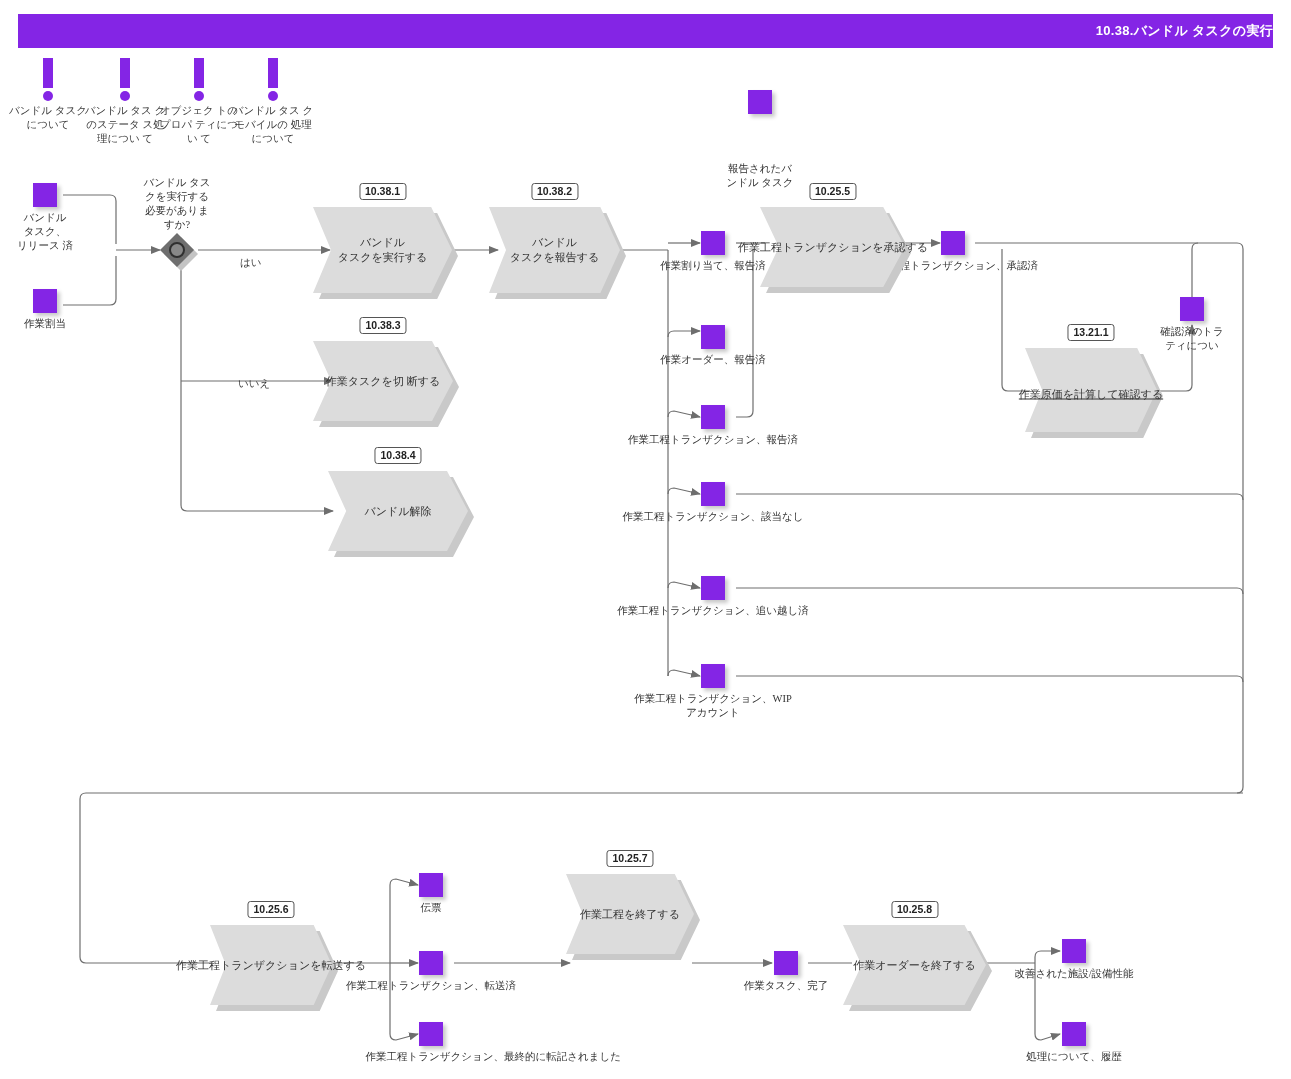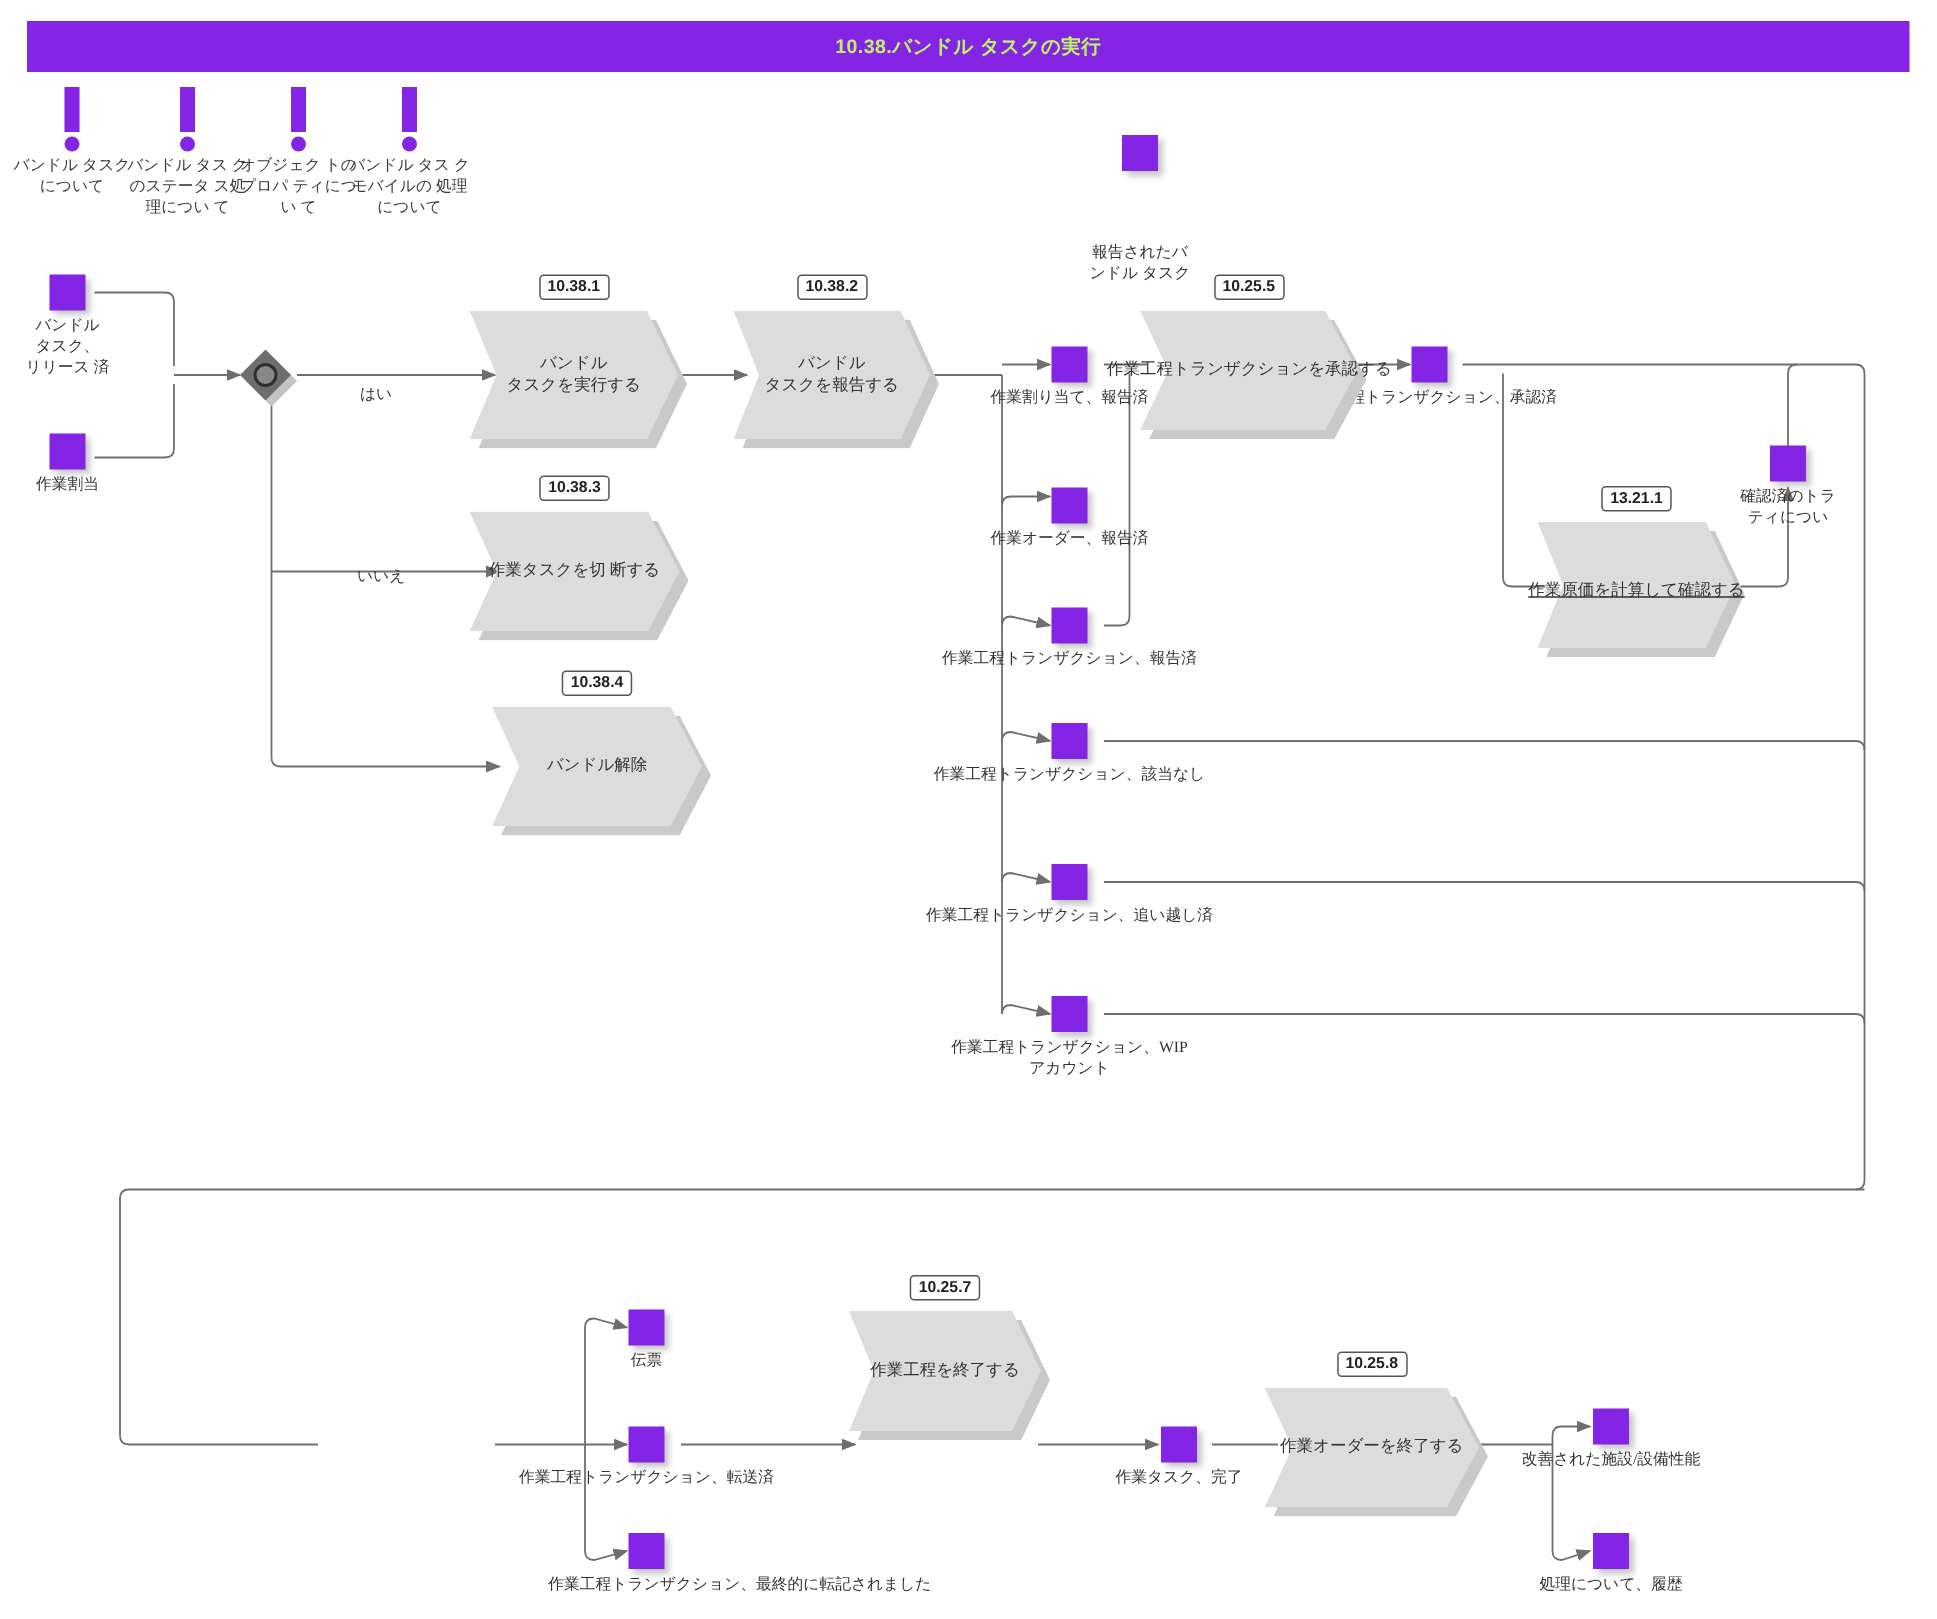--- a/index.html
+++ b/index.html
@@ -26,22 +26,22 @@
   .titlebar {
     position: absolute;
     left: 18px; top: 14px;
     width: 1255px; height: 34px;
     background: #8425e5;
   }
   .titlebar .t {
     position: absolute;
     left: 0; right: 0; top: 50%;
     transform: translateY(-50%);
-    text-align: center;
-    color: #bef264;
+    text-align: right;
+    color: #ffffff;
     font-family: "Liberation Sans", sans-serif;
     font-weight: bold;
     font-size: 13px;
     letter-spacing: .3px;
   }
 
   
   .note { position: absolute; width: 84px; }
   .note .bang-bar {
     position: absolute; left: 50%; top: 0;
@@ -340,20 +340,24 @@
   <div class="state" style="left:1062px; top:939px;">
     <div class="sq"></div>
     <div class="slabel c" style="width:230px;">改善された施設/設備性能</div>
   </div>
 
   <div class="state" style="left:1062px; top:1022px;">
     <div class="sq"></div>
     <div class="slabel c" style="width:200px;">処理について、履歴</div>
   </div>
 
+  <div class="dquestion" style="left:117px; top:176px;">バンドル タス
+クを実行する
+必要がありま
+すか?</div>
   <div class="decision" style="left:160px; top:233px;">
     <div class="dshadow"></div>
     <div class="dbody"></div>
     <div class="dring"></div>
   </div>
   <div class="elabel" style="left:240px; top:256px;">はい</div>
   <div class="elabel" style="left:238px; top:377px;">いいえ</div>
 
   <div class="proc" style="left:313px; top:207px; width:139px; height:86px;">
     <div class="shadow"></div>
@@ -392,20 +396,26 @@
     <div class="ptext" style="width:330px; left:-92px;">作業工程トランザクションを承認する</div>
   </div>
 
   <div class="proc" style="left:1025px; top:348px; width:132px; height:84px;">
     <div class="shadow"></div>
     <div class="body"></div>
     <div class="tag">13.21.1</div>
     <div class="ptext" style="width:260px; left:-64px; top:55%;text-decoration:underline;">作業原価を計算して確認する</div>
   </div>
 
+  <div class="proc" style="left:210px; top:925px; width:122px; height:80px;">
+    <div class="shadow"></div>
+    <div class="body"></div>
+    <div class="tag">10.25.6</div>
+    <div class="ptext" style="width:320px; left:-99px;">作業工程トランザクションを転送する</div>
+  </div>
 
   <div class="proc" style="left:566px; top:874px; width:128px; height:80px;">
     <div class="shadow"></div>
     <div class="body"></div>
     <div class="tag">10.25.7</div>
     <div class="ptext" style="width:190px; left:-31px;">作業工程を終了する</div>
   </div>
 
   <div class="proc" style="left:843px; top:925px; width:143px; height:80px;">
     <div class="shadow"></div>

